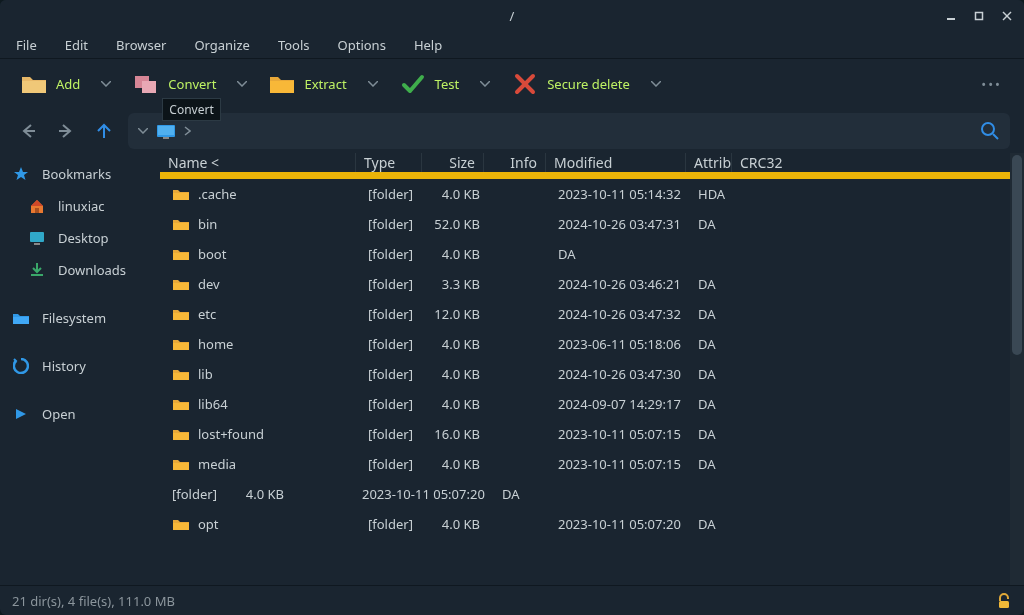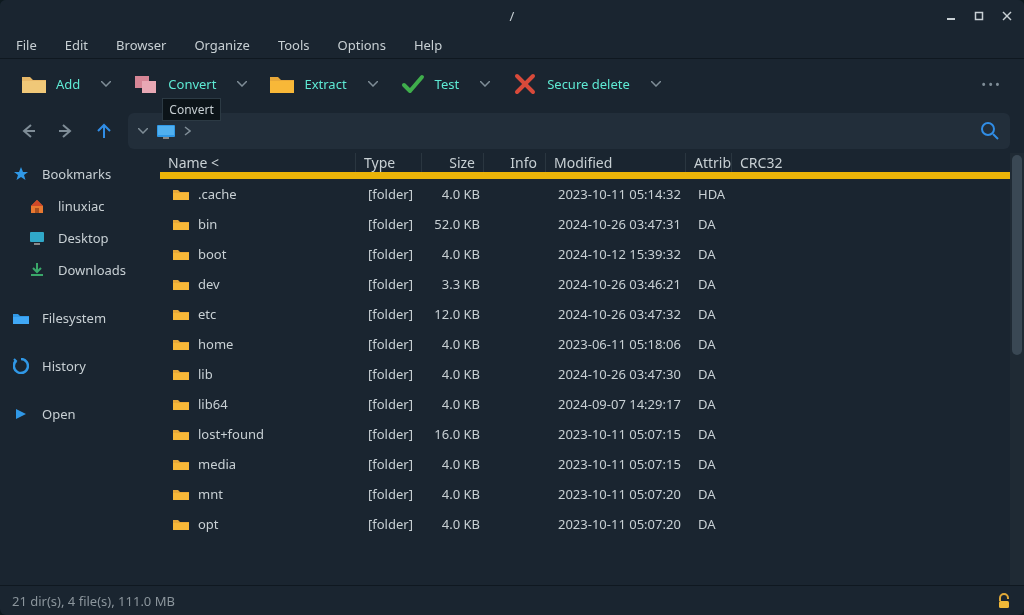--- a/index.html
+++ b/index.html
@@ -58,21 +58,21 @@
   }
   .toolbtn {
     display:flex;
     align-items:center;
     gap:8px;
     padding:6px 6px;
     border-radius:4px;
     cursor:pointer;
     position:relative;
   }
-  .toolbtn .label { color:#5eead4; }
+  .toolbtn .label { color:#bef264; }
   .toolbtn .icon32 { width:28px; height:24px; display:flex; align-items:center; justify-content:center; }
   .chev { width:16px; height:50px; display:flex; align-items:center; justify-content:center; cursor:pointer; color:#7f8d97;}
   .tooltip {
     position:absolute;
     top:32px; left:36px;
     background:#0c1419;
     border:1px solid #2c3a44;
     padding:2px 6px;
     font-size:12px;
     color:#c8d0d4;
@@ -502,21 +502,20 @@
                   <svg width="18" height="14">
                     <path d="M1 4 L1 13 L17 13 L17 5 L8 5 L6 3 L1 3 Z" fill="#e8a838"></path>
                     <rect x="1" y="6" width="16" height="7" fill="#f8b838"></rect>
                   </svg>
                 </span>
                 <span>boot</span>
               </div>
               <div class="cell type">[folder]</div>
               <div class="cell size">4.0 KB</div>
               <div class="cell info"></div>
-              <div class="cell mod">2024-10-12 15:39:32</div>
               <div class="cell attr">DA</div>
             </div>
             <div class="row">
               <div class="cell name">
                 <span>
                   <svg width="18" height="14">
                     <path d="M1 4 L1 13 L17 13 L17 5 L8 5 L6 3 L1 3 Z" fill="#e8a838"></path>
                     <rect x="1" y="6" width="16" height="7" fill="#f8b838"></rect>
                   </svg>
                 </span>
@@ -618,29 +617,20 @@
                 </span>
                 <span>media</span>
               </div>
               <div class="cell type">[folder]</div>
               <div class="cell size">4.0 KB</div>
               <div class="cell info"></div>
               <div class="cell mod">2023-10-11 05:07:15</div>
               <div class="cell attr">DA</div>
             </div>
             <div class="row">
-              <div class="cell name">
-                <span>
-                  <svg width="18" height="14">
-                    <path d="M1 4 L1 13 L17 13 L17 5 L8 5 L6 3 L1 3 Z" fill="#e8a838"></path>
-                    <rect x="1" y="6" width="16" height="7" fill="#f8b838"></rect>
-                  </svg>
-                </span>
-                <span>mnt</span>
-              </div>
               <div class="cell type">[folder]</div>
               <div class="cell size">4.0 KB</div>
               <div class="cell info"></div>
               <div class="cell mod">2023-10-11 05:07:20</div>
               <div class="cell attr">DA</div>
             </div>
             <div class="row">
               <div class="cell name">
                 <span>
                   <svg width="18" height="14">

